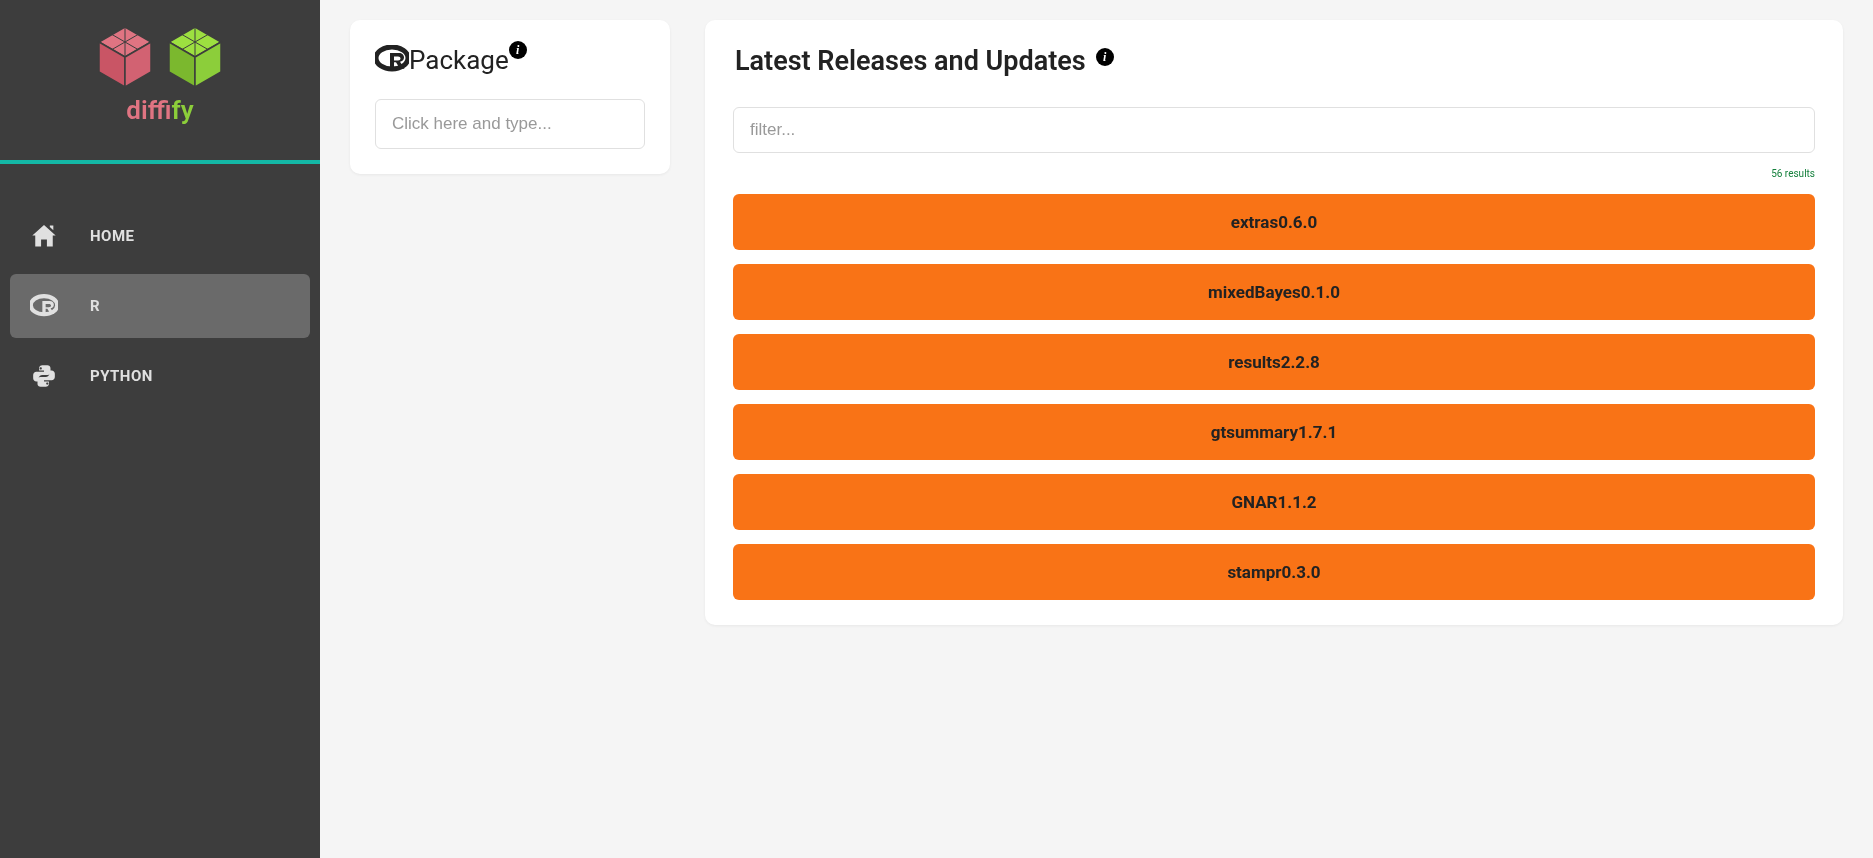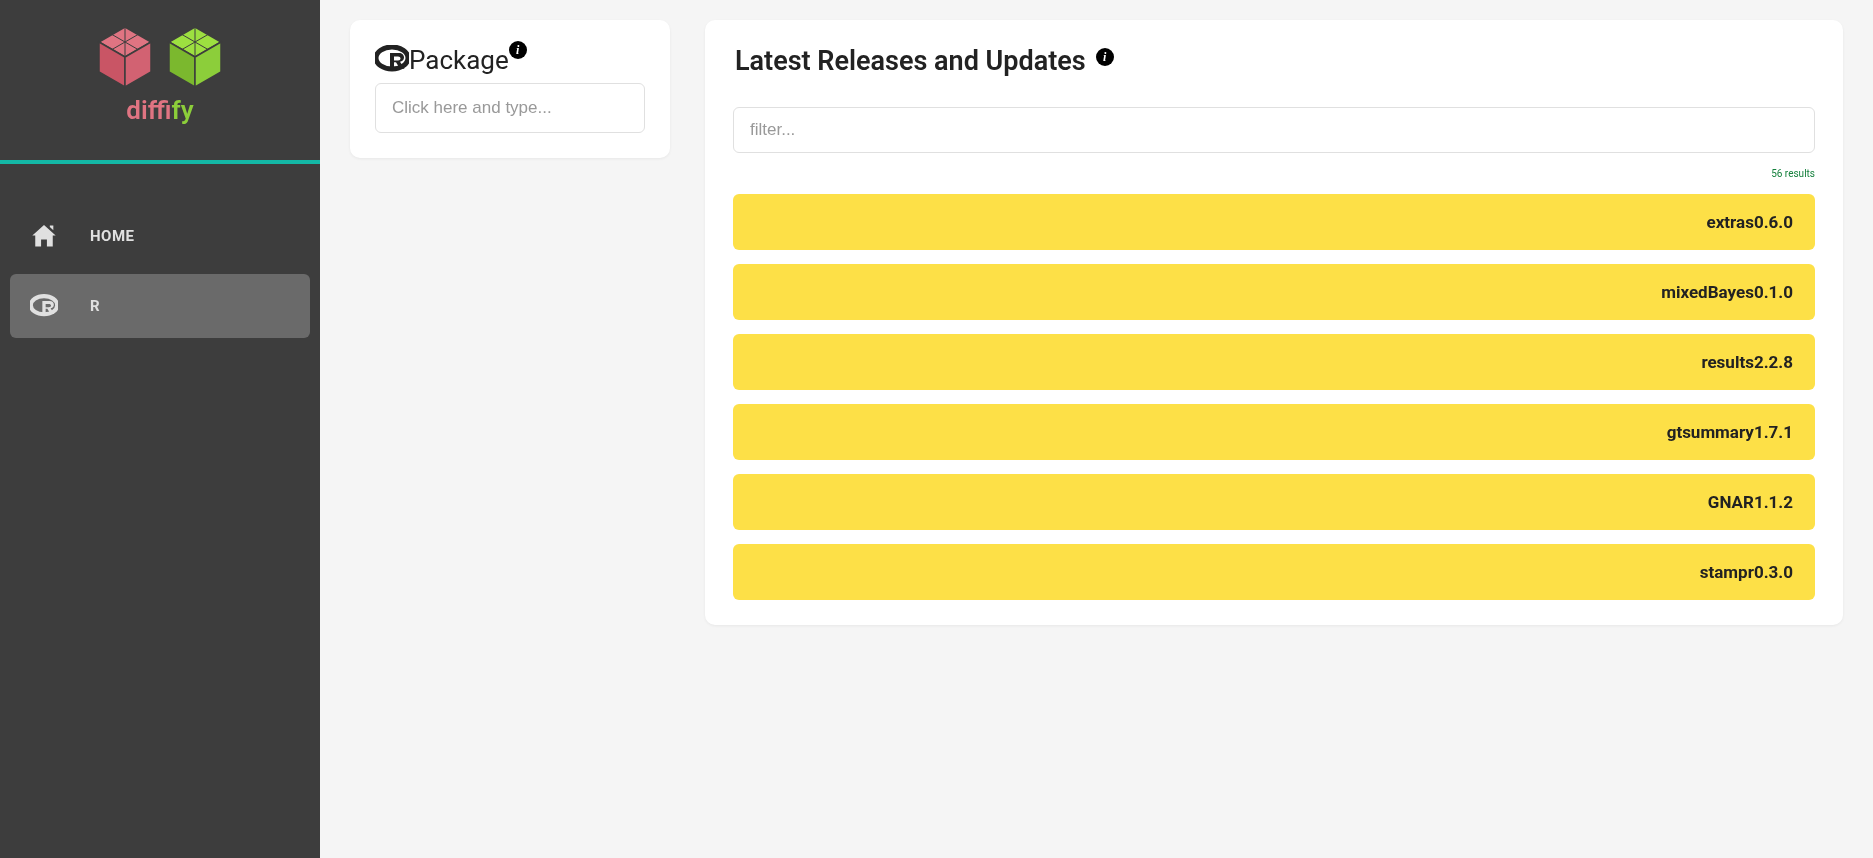--- a/index.html
+++ b/index.html
@@ -136,21 +136,21 @@
   font-size: 12px;
   font-weight: bold;
   font-style: italic;
   font-family: serif;
   position: relative;
   top: -4px;
 }
 
 .search-input {
   width: 100%;
-  margin-top: 8px;
+  margin-top: 24px;
   padding: 14px 16px;
   border: 1px solid #e0e0e0;
   border-radius: 6px;
   font-size: 17px;
   color: #333;
 }
 
 .search-input::placeholder {
   color: #999;
 }
@@ -192,25 +192,25 @@
   margin-bottom: 15px;
 }
 
 .release-list {
   display: flex;
   flex-direction: column;
   gap: 14px;
 }
 
 .release-item {
-  background: #fde047;
+  background: #f97316;
   border-radius: 6px;
   padding: 18px 22px;
   display: flex;
-  justify-content: flex-end;
+  justify-content: center;
   align-items: center;
   cursor: pointer;
 }
 
 .release-name {
   font-size: 17px;
   font-weight: 700;
   color: #222;
 }
 
@@ -270,20 +270,29 @@
     <div class="nav-item active">
       <span class="nav-icon">
         <svg viewBox="0 0 34 28" width="32" height="26">
           <ellipse cx="17" cy="13" rx="16" ry="11" fill="none" stroke="#e0e0e0" stroke-width="5"></ellipse>
           <path d="M15 8h9c3 0 5 2 5 4.5s-2 4-4 4.2l4.5 7H25l-4-6.5h-2V24h-4V8zm4 3.5v4h4c1.5 0 2.5-.8 2.5-2s-1-2-2.5-2h-4z" fill="#e0e0e0"></path>
         </svg>
       </span>
       <span>R</span>
     </div>
 
+    <div class="nav-item">
+      <span class="nav-icon">
+        <svg viewBox="0 0 24 24" width="26" height="26" fill="#e0e0e0">
+          <path d="M11.5 2C8 2 7.5 3.5 7.5 5v2h4.5v1H5c-1.7 0-3 1.3-3 3v3c0 1.7 1.3 3 3 3h2v-2.5c0-1.9 1.6-3.5 3.5-3.5h5c1.4 0 2.5-1.1 2.5-2.5V5c0-1.5-.5-3-4-3h-2.5zM9 4c.6 0 1 .4 1 1s-.4 1-1 1-1-.4-1-1 .4-1 1-1z"></path>
+          <path d="M12.5 22c3.5 0 4-1.5 4-3v-2H12v-1h7c1.7 0 3-1.3 3-3v-3c0-1.7-1.3-3-3-3h-2v2.5c0 1.9-1.6 3.5-3.5 3.5h-5C7.1 13 6 14.1 6 15.5V19c0 1.5.5 3 4 3h2.5zM15 20c-.6 0-1-.4-1-1s.4-1 1-1 1 .4 1 1-.4 1-1 1z"></path>
+        </svg>
+      </span>
+      <span>PYTHON</span>
+    </div>
   </nav>
 </aside>
 
 <main class="main">
   <div class="left-panel">
     <div class="card">
       <h2 class="card-title">
         <svg class="r-logo" viewBox="0 0 34 28">
           <ellipse cx="17" cy="13" rx="16" ry="11" fill="none" stroke="#222" stroke-width="5"></ellipse>
           <path d="M15 8h9c3 0 5 2 5 4.5s-2 4-4 4.2l4.5 7H25l-4-6.5h-2V24h-4V8zm4 3.5v4h4c1.5 0 2.5-.8 2.5-2s-1-2-2.5-2h-4z" fill="#222"></path>

